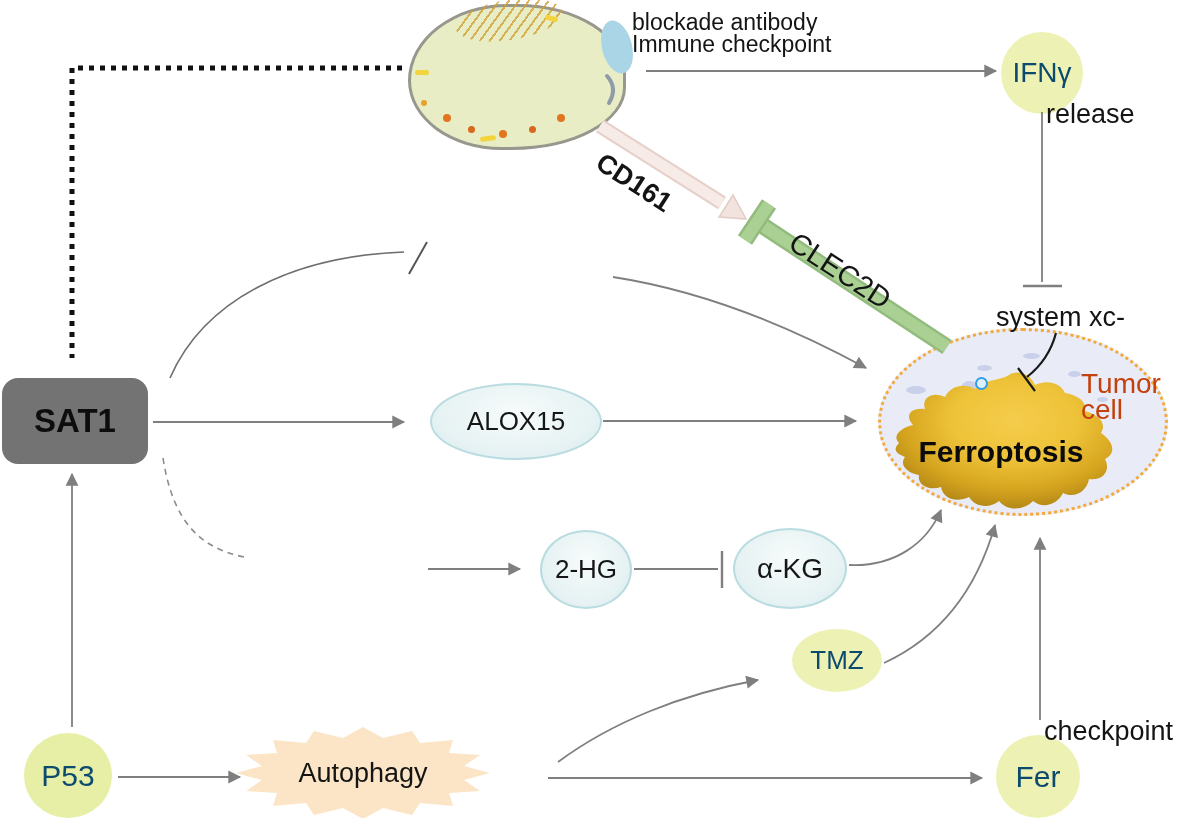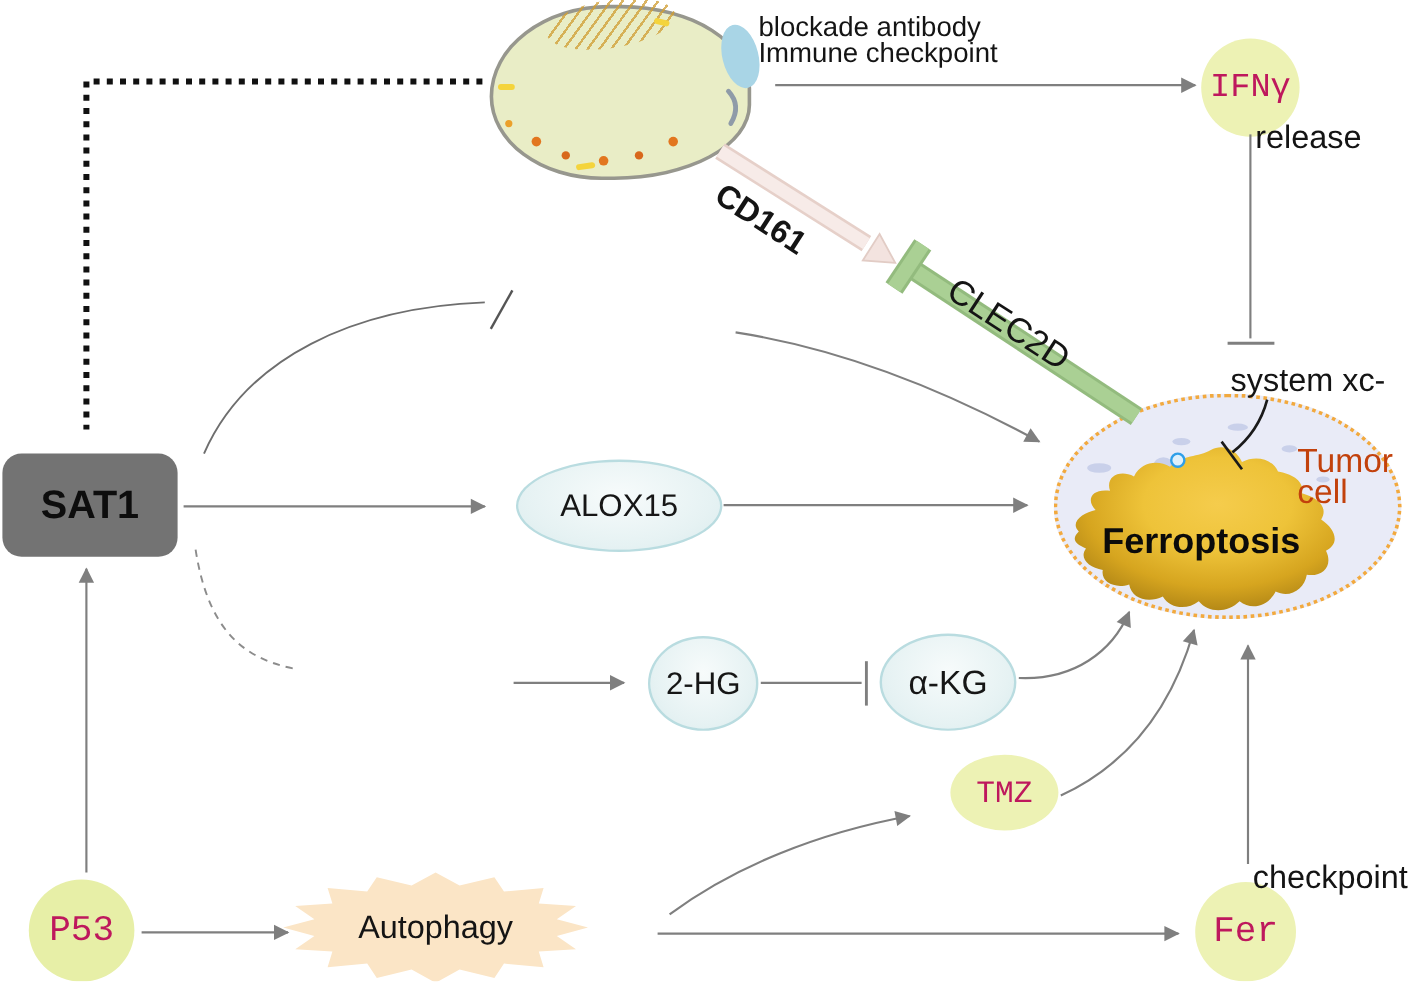--- a/index.html
+++ b/index.html
@@ -8,21 +8,21 @@
     font-family:"Liberation Sans", sans-serif;color:#111;
   }
   .node{
     position:absolute;display:flex;align-items:center;justify-content:center;
     text-align:center;box-sizing:border-box;z-index:3;
   }
   .blue-ell{
     background:radial-gradient(ellipse at 50% 38%, #f7fbfb 0%, #e6f2f3 65%, #d9ebed 100%);
     border:2px solid #b9dce0;border-radius:50%;font-size:26px;color:#161616;
   }
-  .yg{background:#edf2b4;border-radius:50%;font-size:27px;color:#be185d;font-family:Liberation Mono, monospace;}
+  .yg{background:#edf2b4;border-radius:50%;font-size:27px;color:#0c4a6e;}
   .pink-rect{background:#737373;border-radius:16px;font-weight:bold;font-size:33px;color:#0d0d0d;}
   .label{position:absolute;z-index:6;color:#141414;}
   svg.layer{position:absolute;left:0;top:0;z-index:5;pointer-events:none;}
   
   .cd8t-outer{
     position:absolute;left:408px;top:4px;width:212px;height:140px;z-index:2;
     background:#e9edc6;border:3px solid #97978e;
     border-radius:48% 52% 55% 45% / 55% 50% 45% 50%;
   }
   .cd8t-nucleus{
@@ -152,21 +152,21 @@
     <div class="cap">Autophagy</div>
   </div>
 
   <div class="label" style="left:632px;top:11px;font-size:23px;line-height:22px;">
     <div>blockade antibody</div>
     <div>Immune checkpoint</div>
   </div>
 
   <div class="label" style="left:1046px;top:99px;font-size:27px;">release</div>
 
-  <div class="label" style="left:1015px;top:302px;width:150px;text-align:center;font-size:27px;">system xc-</div>
+  <div class="label" style="left:975px;top:302px;width:150px;text-align:right;font-size:27px;">system xc-</div>
 
   <div class="label" style="left:1044px;top:716px;font-size:27px;">checkpoint</div>
 
   <div class="label rot" style="left:607px;top:147px;font-size:27px;font-weight:bold;transform:rotate(33deg);">CD161</div>
 
   <div class="label rot" style="left:801px;top:226px;font-size:29px;transform:rotate(33deg);">CLEC2D</div>
 
   <svg class="layer" width="1190" height="818" viewBox="0 0 1190 818">
     <defs>
       <marker id="arr" viewBox="0 0 12 12" refX="10.5" refY="6" markerWidth="14" markerHeight="14" orient="auto" markerUnits="userSpaceOnUse">

